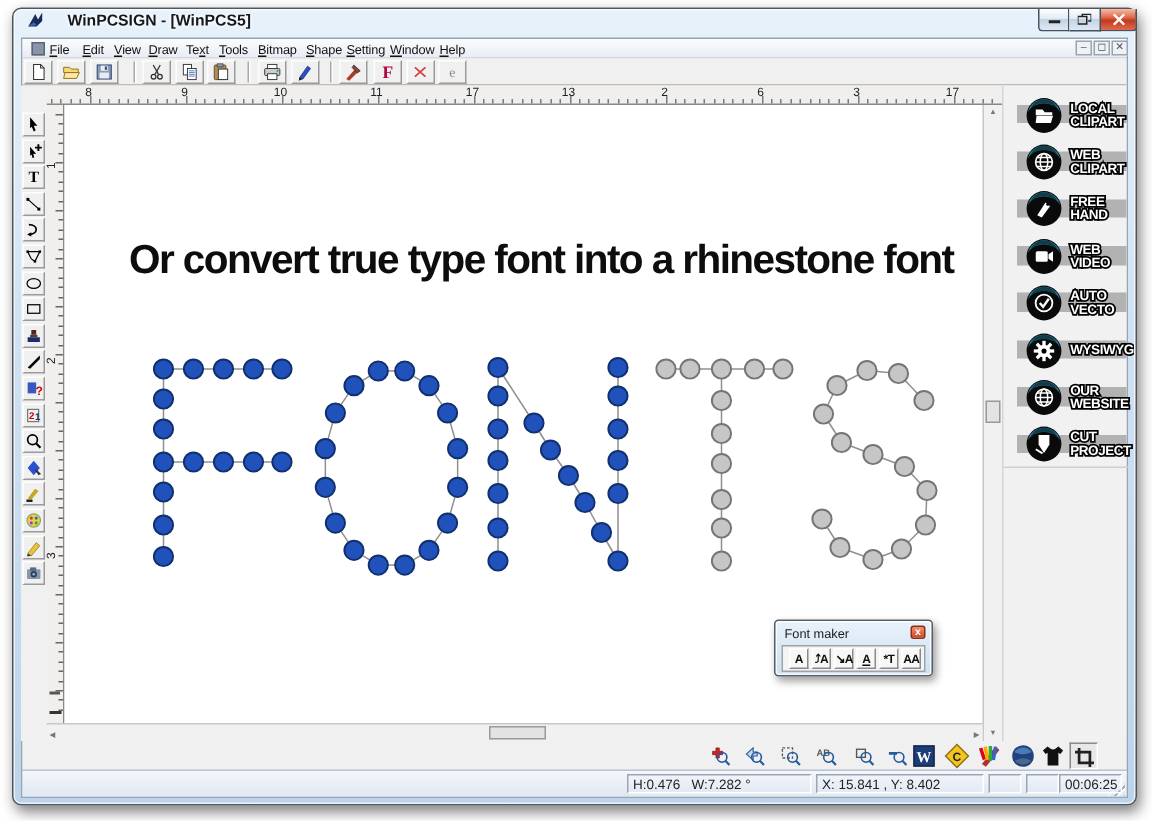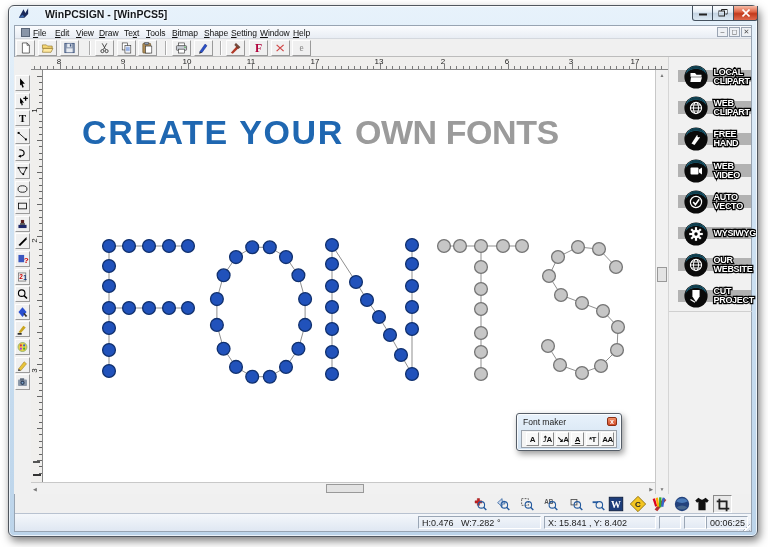--- a/index.html
+++ b/index.html
@@ -540,21 +540,21 @@
       <div class="vtick" style="top:390.0px;width:5px"></div>
       <div class="vtick" style="top:396.4px;width:3px"></div>
       <div class="vtick" style="top:402.8px;width:3px"></div>
       <div style="position:absolute;left:2px;top:391px;width:7px;height:2px;background:#555"></div>
       <div style="position:absolute;left:2px;top:404px;width:8px;height:2px;background:#333"></div>
       <div class="vnum" style="top:36px">1</div>
       <div class="vnum" style="top:166px">2</div>
       <div class="vnum" style="top:296px">3</div>
     </div>
   <div id="canvas"></div>
-  <div id="h1">CREATE YOUR <span class="gray">OWN FONTS</span></div>
+  <div id="h2">Or convert true type font into a rhinestone font</div>
   <svg id="dotsvg" width="768" height="547" viewBox="0 0 768 547">
       <g stroke="#8f8f8f" stroke-width="1">
         <line x1="109.0" y1="246.0" x2="109.0" y2="266.0"></line>
         <line x1="109.0" y1="266.0" x2="109.0" y2="286.0"></line>
         <line x1="109.0" y1="286.0" x2="109.0" y2="308.0"></line>
         <line x1="109.0" y1="308.0" x2="109.0" y2="328.0"></line>
         <line x1="109.0" y1="328.0" x2="109.0" y2="350.0"></line>
         <line x1="109.0" y1="350.0" x2="109.0" y2="371.0"></line>
         <line x1="109.0" y1="246.0" x2="129.0" y2="246.0"></line>
         <line x1="109.0" y1="308.0" x2="129.0" y2="308.0"></line>

